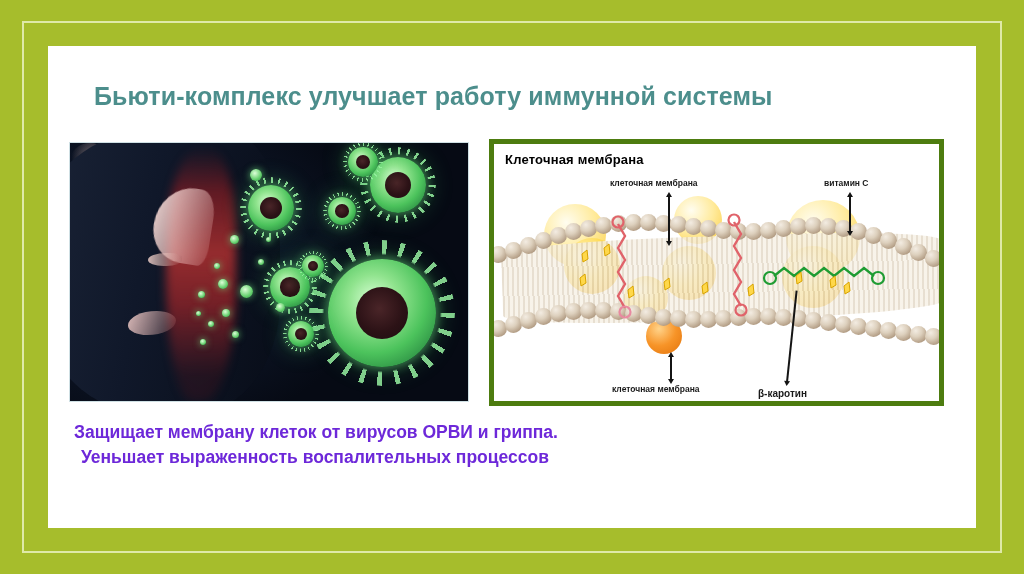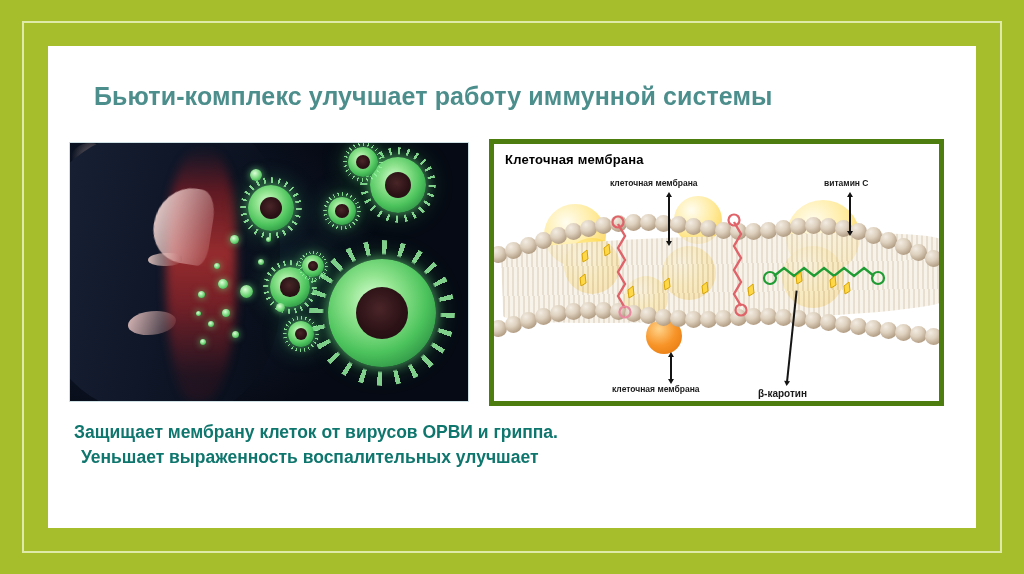--- a/index.html
+++ b/index.html
@@ -183,21 +183,21 @@
     width:17px; height:17px;
     border-radius:50%;
     background:radial-gradient(circle at 34% 28%, #f3ece2 0%, #ddd0bd 38%, #b7a28a 72%, #8d7660 100%);
   }
 
   
   #body-text {
     position:absolute;
     left:26px; top:374px;
     width:860px;
-    color:#0f766e;
+    color:#6d28d9;
     font-size:17.5px;
     line-height:25px;
     font-weight:600;
   }
   #body-text .l2, #body-text .l3 { padding-left:7px; }
 </style>
 </head>
 <body>
 
 <div id="slide">
@@ -362,17 +362,17 @@
 
       <div class="lbl" style="left:118px; top:240px;">клеточная мембрана</div>
       <div class="arrow-v" style="left:176px; top:212px; height:24px;"></div>
 
       <div class="lbl" style="left:264px; top:244px; font-size:10px;">β-каротин</div>
       <div class="arrow-v down-only" style="left:292px; top:146px; height:92px; transform:rotate(6deg); transform-origin:bottom;"></div>
     </div>
 
     <div id="body-text">
       <div class="l1">Защищает мембрану клеток  от вирусов ОРВИ и гриппа.</div>
-      <div class="l3">Уеньшает выраженность воспалительных улучшает</div>
+      <div class="l3">Уеньшает выраженность воспалительных процессов</div>
     </div>
 
   </div>
 </div>
 
 </body></html>

